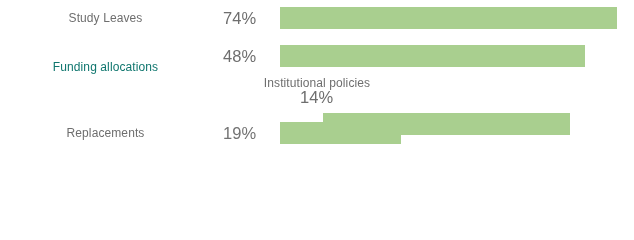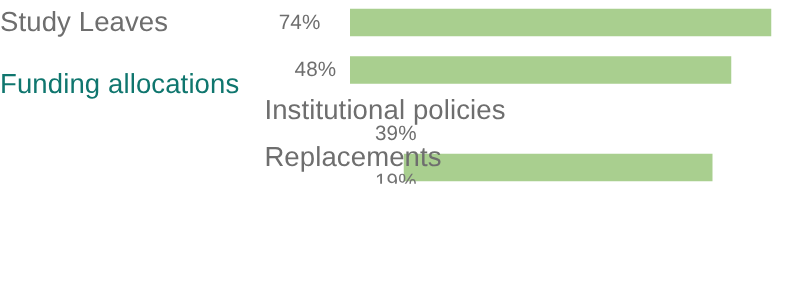--- a/index.html
+++ b/index.html
@@ -26,26 +26,26 @@
     left: 0;
     width: 634px;
     height: 36px;
     display: flex;
     align-items: center;
   }
 
   .row-0 { top: 0px; }
   .row-1 { top: 38px; }
   .row-2 { top: 77px; flex-direction: column; }
-  .row-3 { top: 115px; flex-direction: column; }
+  .row-3 { top: 115px; }
 
   .cat-label {
     width: 211px;
-    text-align: left;
-    font-size: 22px;
+    text-align: center;
+    font-size: 12px;
     color: #6e6e6e;
     letter-spacing: 0.1px;
     white-space: nowrap;
     line-height: 1;
     flex: 0 0 auto;
   }
 
   .value-label {
     width: 58px;
     padding-left: 12px;
@@ -83,29 +83,29 @@
   <div class="row row-0">
     <div class="cat-label" style="color: rgb(110, 110, 110);">Study Leaves</div>
     <div class="value-label" style="color: rgb(110, 110, 110);">74%</div>
     <div class="bar-track">
       <div class="bar" title="Study Leaves 53%" style="width: 337px; background: rgb(169, 207, 143);"></div>
     </div>
   </div>
 
   <div class="row row-1">
     <div class="cat-label" style="color: #0f766e; margin-top: 22px;">Funding allocations</div>
-    <div class="value-label" style="color: rgb(110, 110, 110); text-align: right;">48%</div>
+    <div class="value-label" style="color: rgb(110, 110, 110);">48%</div>
     <div class="bar-track">
       <div class="bar" title="Funding allocations 48%" style="width: 305.208px; background: rgb(169, 207, 143);"></div>
     </div>
   </div>
 
   <div class="row row-2">
     <div class="cat-label" style="color: rgb(110, 110, 110);">Institutional policies</div>
-    <div class="value-label" style="color: rgb(110, 110, 110);">39%</div>
+    <div class="value-label" style="color: rgb(110, 110, 110);">14%</div>
     <div class="bar-track">
       <div class="bar" title="Institutional policies 39%" style="width: 247.981px; background: rgb(169, 207, 143);"></div>
     </div>
   </div>
 
   <div class="row row-3">
     <div class="cat-label" style="color: rgb(110, 110, 110);">Replacements</div>
     <div class="value-label" style="color: #737373;">19%</div>
     <div class="bar-track">
       <div class="bar" title="Replacements 19%" style="width: 120.811px; background: rgb(169, 207, 143);"></div>

